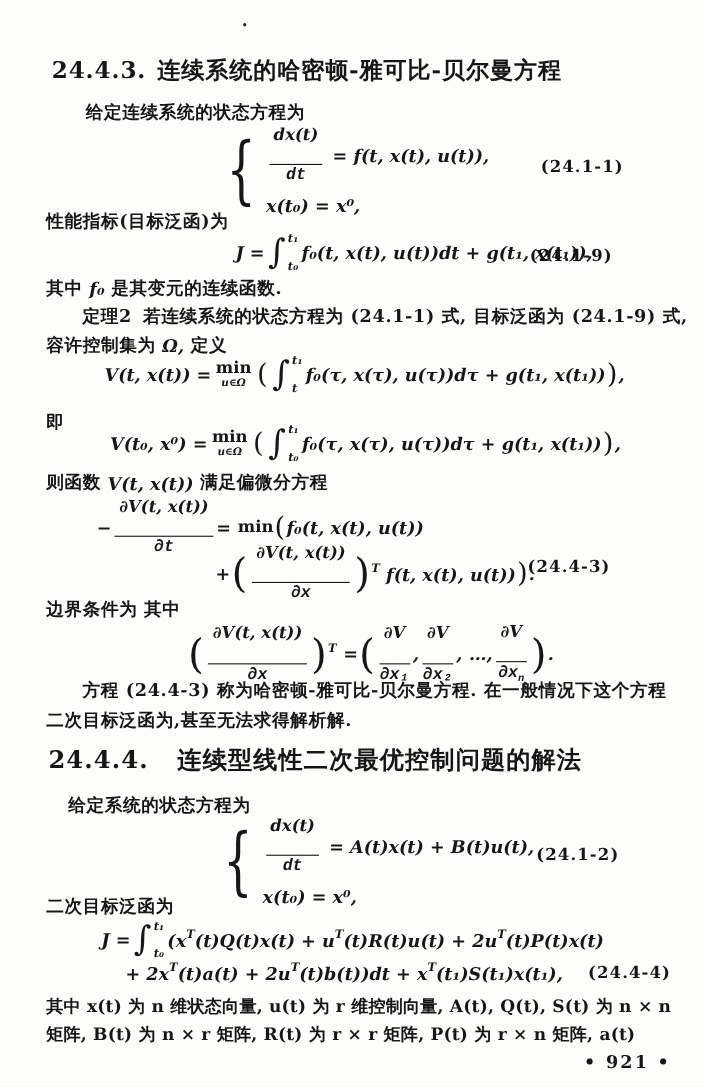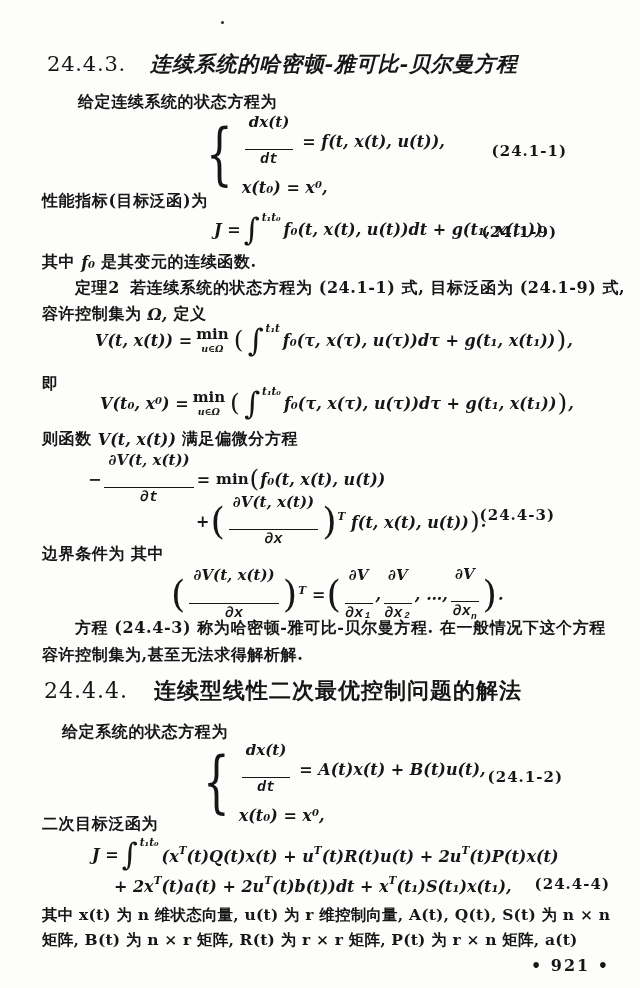--- a/index.html
+++ b/index.html
@@ -6,40 +6,40 @@
   .page{
     position:relative;width:640px;height:988px;margin:0 auto;
     background:#fdfdfb;color:#161616;overflow:hidden;
     font-family:"DejaVu Serif","Liberation Serif",serif;
   }
   .abs{position:absolute;}
   .cn{font-size:16px;font-weight:600;letter-spacing:0.6px;white-space:nowrap;}
   .cnsm{font-size:15.5px;font-weight:600;letter-spacing:0.2px;white-space:nowrap;}
   .h1{font-size:21px;font-weight:700;letter-spacing:0.8px;white-space:nowrap;}
   .h2{font-size:22px;font-weight:700;letter-spacing:1px;white-space:nowrap;}
-  .hnum{font-weight:400;}
-  .htitle{margin-left:24px;font-style:italic;}
+  .hnum{font-weight:700;}
+  .htitle{margin-left:10px;}
   .htitle2{margin-left:26px;}
   .b{font-weight:800;}
   .m{font-style:italic;font-weight:600;font-size:16px;white-space:pre;
      font-family:"DejaVu Serif","DejaVu Sans",serif;}
   .row{display:flex;align-items:center;white-space:nowrap;}
   .gap6{margin-left:6px;}  .gap10{margin-left:10px;}
   .frac{display:inline-flex;flex-direction:column;align-items:center;
         font-style:italic;font-weight:600;font-size:15px;margin:0 3px;
         font-family:"DejaVu Serif","DejaVu Sans",serif;}
   .frac .num{padding:0 4px 18px;border-bottom:1.5px solid currentColor;line-height:1.15;}
   .frac .den{padding-top:1px;line-height:1.15;font-family:Liberation Mono, monospace;}
   .sys{display:flex;align-items:center;}
   .sysbrace{display:inline-block;font-size:42px;font-weight:400;font-style:normal;
             transform:scaleY(1.6);transform-origin:center;margin-right:9px;line-height:1;}
   .syslines{display:flex;flex-direction:column;gap:9px;align-items:flex-start;}
   .intwrap{display:inline-flex;align-items:center;margin:0 3px;}
   .intsign{font-size:31px;line-height:1;font-style:normal;font-weight:500;}
-  .intlims{display:inline-flex;flex-direction:row;justify-content:space-between;
+  .intlims{display:inline-flex;flex-direction:column;justify-content:space-between;
            height:37px;font-size:10.5px;font-style:italic;font-weight:600;margin-left:2px;}
   .minwrap{display:inline-flex;flex-direction:column;align-items:center;line-height:1;
            margin:0 4px;}
   .minword{font-style:normal;font-weight:600;font-size:15px;}
   .minsub{font-size:9.5px;font-style:italic;font-weight:600;margin-top:2px;}
   .bp{font-size:25px;font-style:normal;font-weight:400;line-height:1.05;margin:0 1px;}
   .tp{font-size:37px;font-style:normal;font-weight:300;line-height:1;margin:0 1px;}
   .supT{font-size:10.5px;font-style:italic;font-weight:600;vertical-align:8px;}
   .subn{font-size:9.5px;font-style:italic;}
   .eqlabel{font-size:15px;font-weight:600;letter-spacing:1px;white-space:nowrap;}
@@ -207,21 +207,21 @@
       <span class="num">∂V</span>
       <span class="den"><span>∂x</span><sub class="subn">n</sub></span>
     </span>
     <span class="tp">)</span>
     <span class="m">.</span>
   </div>
 
   <div class="abs cn" style="left:75px;top:618px">
     <span>方程 (24.4-3) 称为</span><span class="b">哈密顿-雅可比-贝尔曼方程</span><span>. 在一般情况下这个方程</span>
   </div>
-  <div class="abs cn" style="left:42px;top:645px">容许控制集为,甚至无法求得解析解.</div>
+  <div class="abs cn" style="left:42px;top:645px">二次目标泛函为,甚至无法求得解析解.</div>
 
   <div class="abs h2" style="left:44px;top:676px">
     <span class="hnum">24.4.4.</span><span class="htitle2">连续型线性二次最优控制问题的解法</span>
   </div>
 
   <div class="abs cn" style="left:62px;top:722px">给定系统的状态方程为</div>
 
   <div class="abs sys" style="left:203px;top:742px">
     <span class="sysbrace">{</span>
     <span class="syslines">

